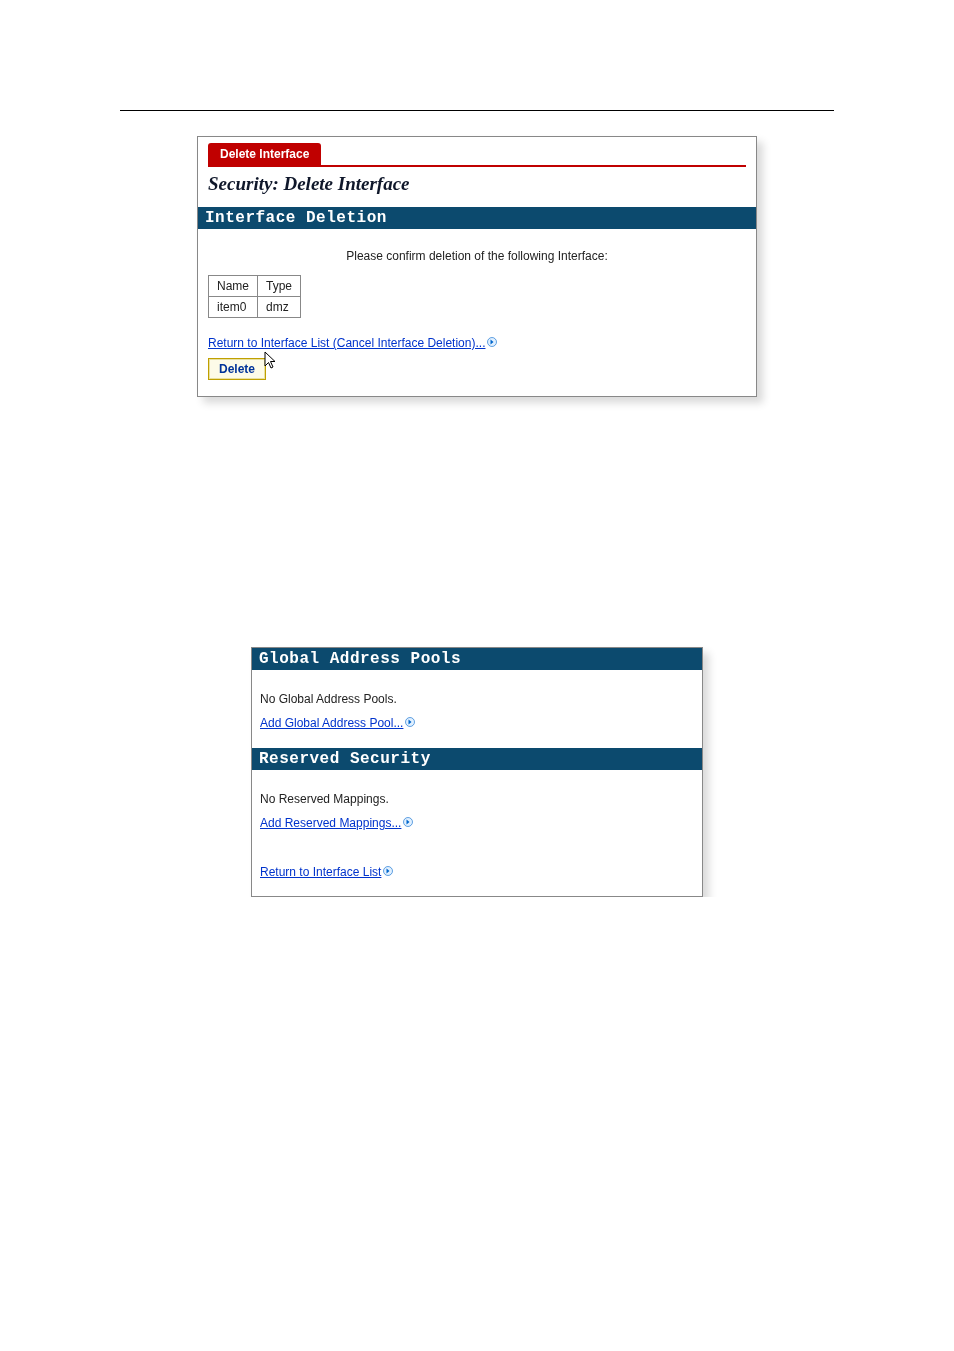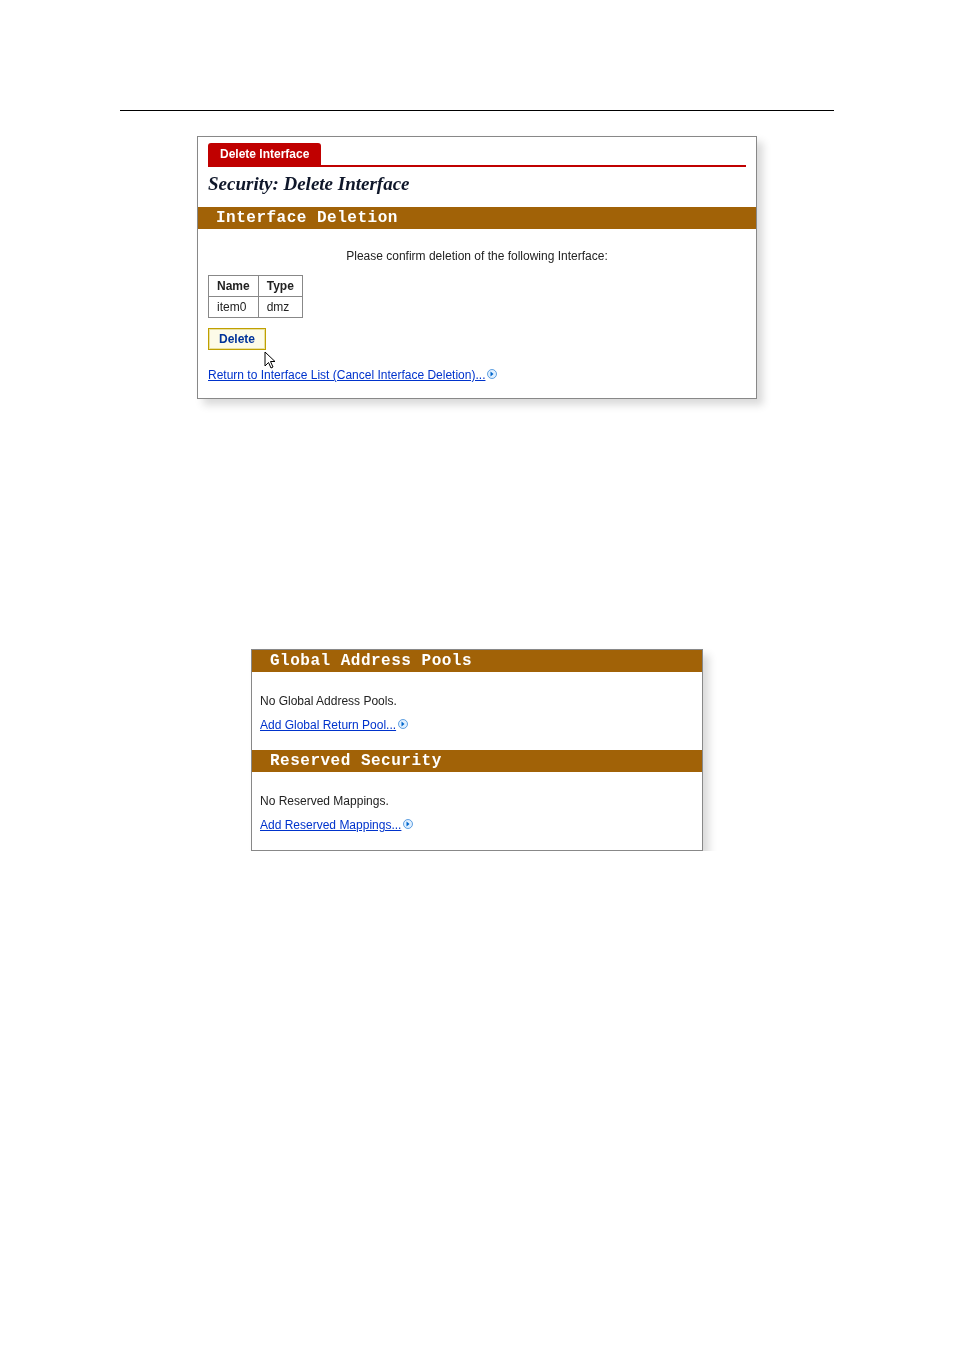--- a/index.html
+++ b/index.html
@@ -45,26 +45,26 @@
     }
     .page-title {
       font-family: Georgia, "Times New Roman", serif;
       font-style: italic;
       font-weight: bold;
       color: #0f172a;
       font-size: 19px;
       margin: 6px 10px 12px 10px;
     }
     .section-bar {
-      background: #a16207;
+      background: #0c4a6e;
       color: #fff;
       font-family: "Courier New", monospace;
       font-weight: bold;
       font-size: 16px;
-      padding: 2px 18px;
+      padding: 2px 7px;
       letter-spacing: 0.5px;
     }
     .section-bar.with-margin {
       margin: 0 0 0 0;
     }
     .content-area {
       padding: 12px 10px;
       font-size: 12px;
       color: #222;
     }
@@ -77,21 +77,21 @@
       margin: 4px 0 10px 0;
     }
     .mini-table th, .mini-table td {
       border: 1px solid #888;
       padding: 3px 8px;
       font-size: 12px;
       text-align: left;
       background: #fff;
     }
     .mini-table th {
-      font-weight: bold;
+      font-weight: normal;
     }
     .delete-btn {
       display: inline-block;
       border: 1px solid #c0a000;
       background: #fdfbe8;
       color: #003399;
       font-weight: bold;
       font-size: 12px;
       padding: 3px 10px;
       cursor: pointer;
@@ -164,50 +164,50 @@
             <tr>
           <th>Name</th>
           <th>Type</th>
         </tr>
         <tr>
           <td>item0</td>
           <td>dmz</td>
         </tr>
       </tbody>
         </table>
-      <div class="link-row">
-        <button class="delete-btn">Delete</button>
-      </div>
       <div class="link-row" style="margin-top:18px;">
         <a class="link">
           <span>Return to Interface List (Cancel Interface Deletion)...</span>
           <span class="link-icon">
             <svg width="10" height="10" viewBox="0 0 10 10">
                 <circle cx="5" cy="5" r="4.5" fill="#e0f0ff" stroke="#0066cc" stroke-width="0.6"></circle>
                 <path d="M3.5 2.5 L6.5 5 L3.5 7.5 Z" fill="#0066cc"></path>
               </svg>
           </span>
         </a>
       </div>
+      <div class="link-row">
+        <button class="delete-btn">Delete</button>
+      </div>
     </div>
   </div>
   <span class="cursor-arrow">
     <svg width="16" height="20" viewBox="0 0 16 20">
       <path d="M1 1 L1 15 L4.5 11.5 L7 17 L9 16 L6.5 10.5 L11 10.5 Z" fill="#fff" stroke="#000" stroke-width="1"></path>
     </svg>
   </span>
 </div>
 
 <div class="second-figure">
   <div class="second-box figure-pad">
     <div class="section-bar with-margin">Global Address Pools</div>
     <div class="section-content">
       <p>No Global Address Pools.</p>
       <a class="link">
-        <span>Add Global Return Pool...</span>
+        <span>Add Global Address Pool...</span>
         <span class="link-icon">
           <svg width="10" height="10" viewBox="0 0 10 10">
               <circle cx="5" cy="5" r="4.5" fill="#e0f0ff" stroke="#0066cc" stroke-width="0.6"></circle>
               <path d="M3.5 2.5 L6.5 5 L3.5 7.5 Z" fill="#0066cc"></path>
             </svg>
         </span>
       </a>
     </div>
     <div class="section-bar with-margin">Reserved Security</div>
     <div class="section-content">
@@ -215,14 +215,25 @@
       <a class="link">
         <span>Add Reserved Mappings...</span>
         <span class="link-icon">
           <svg width="10" height="10" viewBox="0 0 10 10">
               <circle cx="5" cy="5" r="4.5" fill="#e0f0ff" stroke="#0066cc" stroke-width="0.6"></circle>
               <path d="M3.5 2.5 L6.5 5 L3.5 7.5 Z" fill="#0066cc"></path>
             </svg>
         </span>
       </a>
     </div>
+    <div class="return-row">
+      <a class="link">
+        <span>Return to Interface List</span>
+        <span class="link-icon">
+          <svg width="10" height="10" viewBox="0 0 10 10">
+              <circle cx="5" cy="5" r="4.5" fill="#e0f0ff" stroke="#0066cc" stroke-width="0.6"></circle>
+              <path d="M3.5 2.5 L6.5 5 L3.5 7.5 Z" fill="#0066cc"></path>
+            </svg>
+        </span>
+      </a>
+    </div>
   </div>
 </div>
 
 </body></html>

